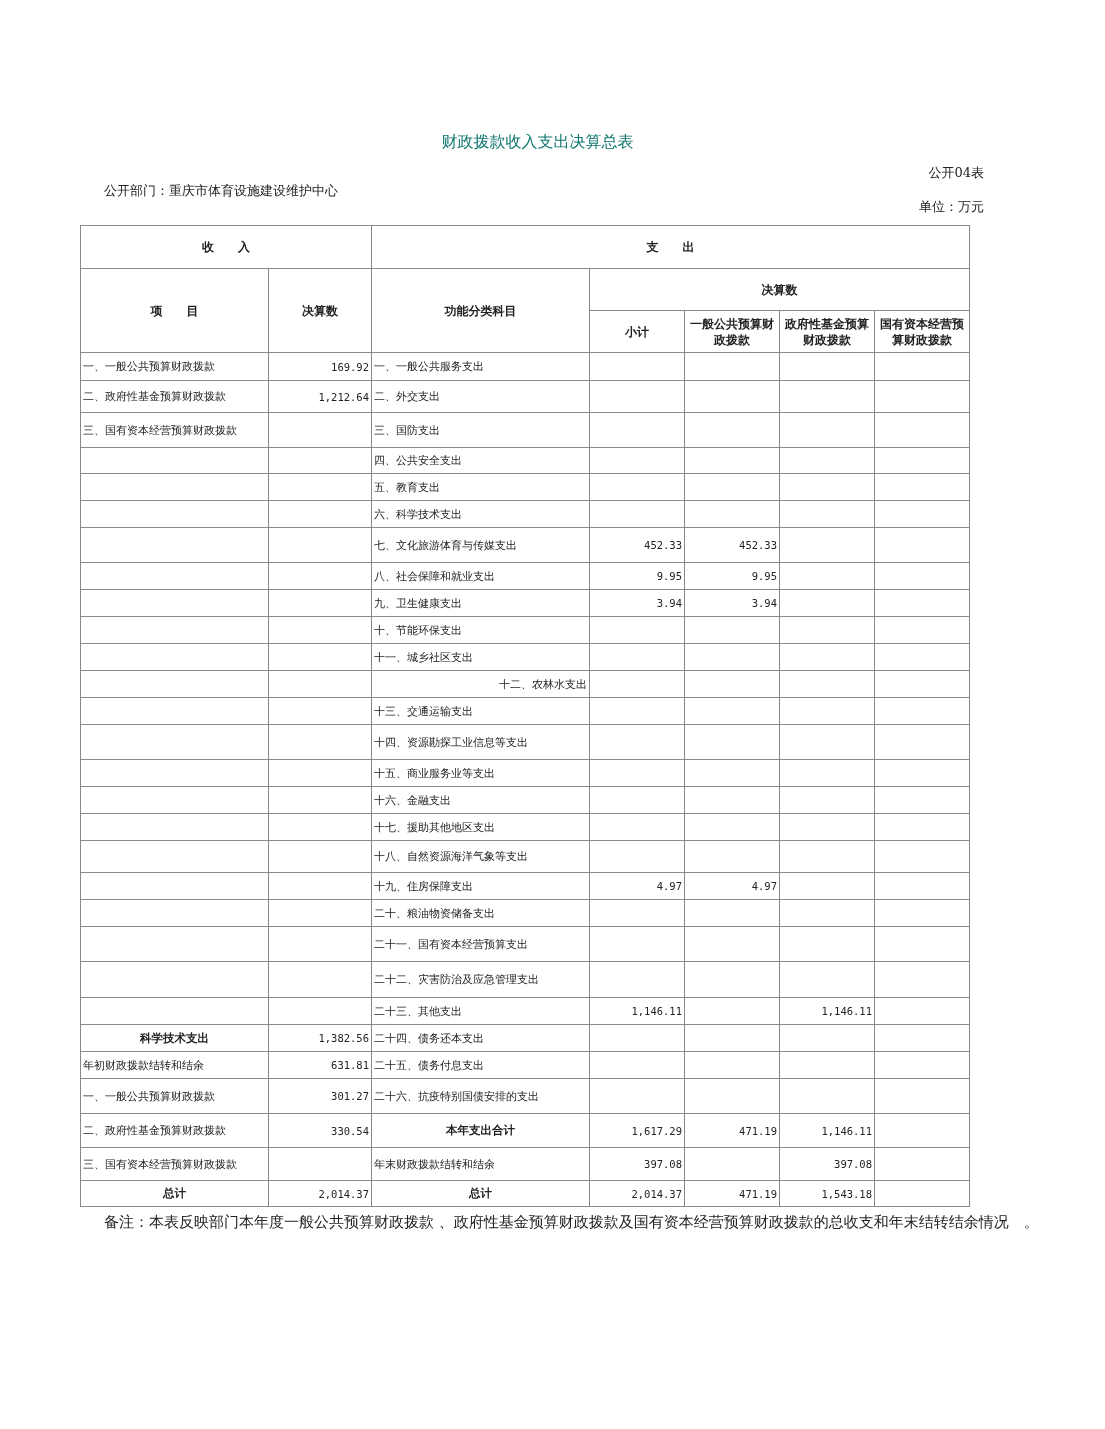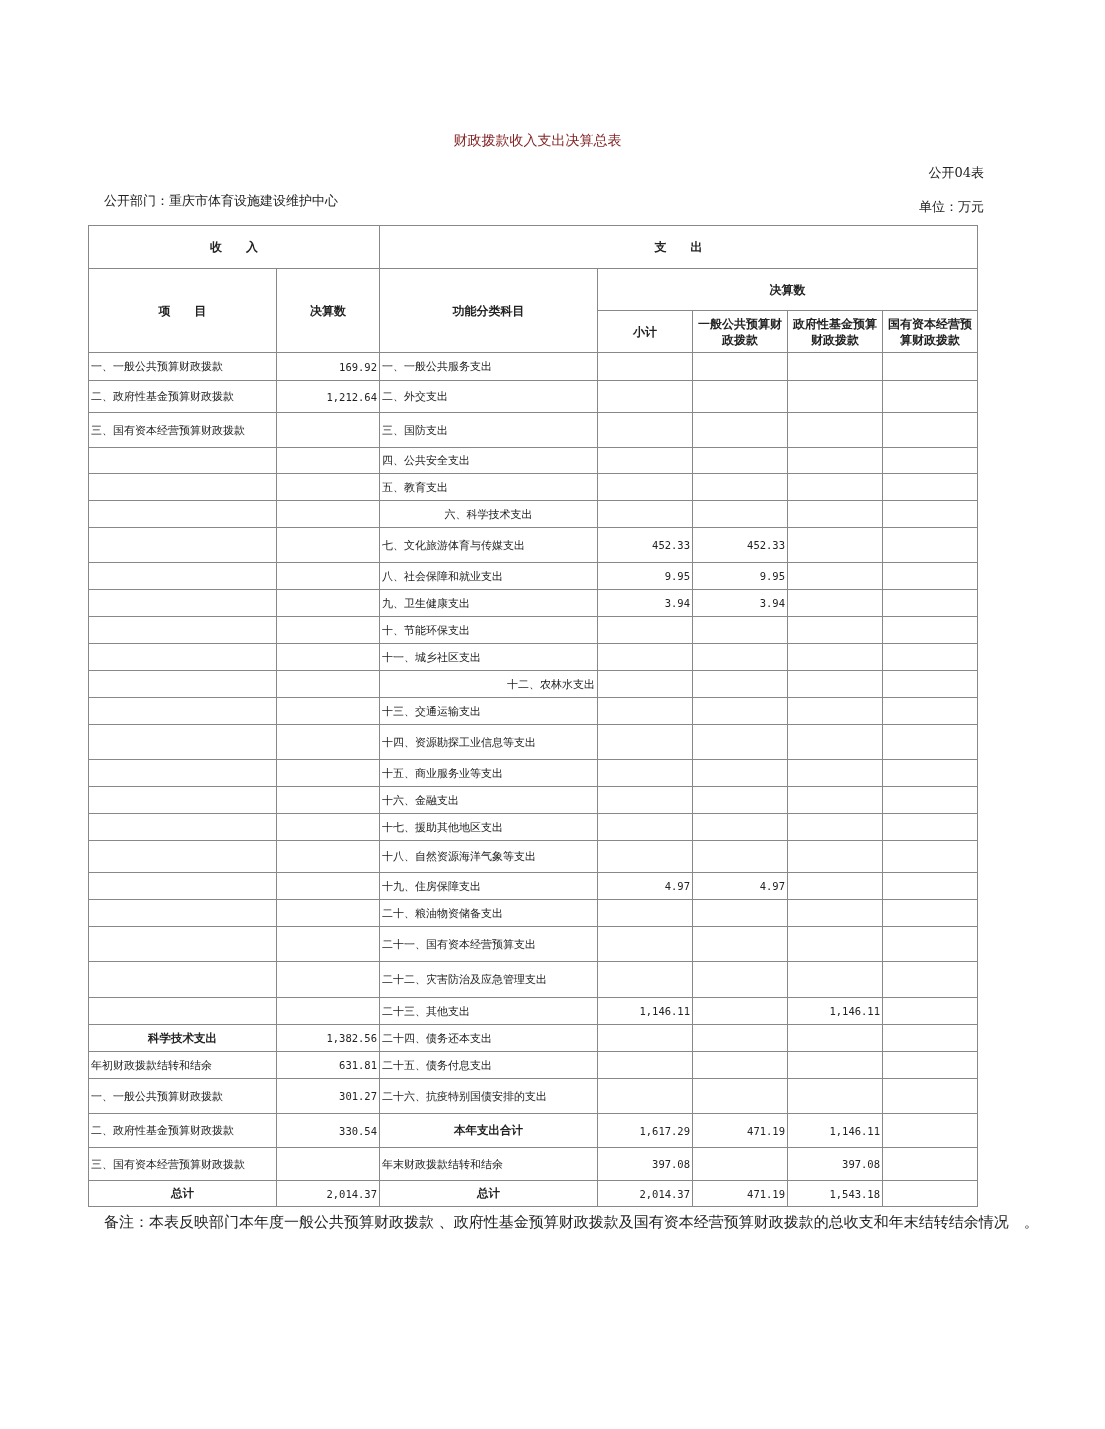--- a/index.html
+++ b/index.html
@@ -1,21 +1,21 @@
 <!DOCTYPE html>
 <html><head>
 <meta charset="utf-8">
 <style>
   html, body { margin: 0; padding: 0; background: #ffffff; }
   body { width: 1105px; height: 1429px; position: relative; font-family: "DejaVu Serif", "Liberation Serif", serif; color: #222; }
-  .title { position: absolute; top: 132px; left: 0; width: 1075px; text-align: center; font-family: "DejaVu Sans", sans-serif; font-size: 14px; color: #7f1d1d; }
+  .title { position: absolute; top: 132px; left: 0; width: 1075px; text-align: center; font-family: "DejaVu Sans", sans-serif; font-size: 16px; color: #0f766e; }
   .form-no { position: absolute; top: 164px; right: 121px; font-size: 13px; }
-  .dept { position: absolute; top: 192px; left: 104px; font-size: 13px; }
+  .dept { position: absolute; top: 182px; left: 104px; font-size: 13px; }
   .unit { position: absolute; top: 198px; right: 121px; font-size: 13px; }
-  table { position: absolute; top: 225px; left: 88px; border-collapse: collapse; table-layout: fixed; width: 889px; }
+  table { position: absolute; top: 225px; left: 80px; border-collapse: collapse; table-layout: fixed; width: 889px; }
   td { border: 1px solid #888; font-size: 11px; padding: 0 2px; overflow: hidden; white-space: nowrap; }
   td.h { text-align: center; font-family: "DejaVu Sans", sans-serif; font-size: 12px; font-weight: bold; white-space: normal; line-height: 16px; }
   td.num { text-align: right; font-family: "DejaVu Sans Mono", monospace; font-size: 10.5px; }
   td.bold { text-align: center; font-family: "DejaVu Sans", sans-serif; font-weight: bold; font-size: 11.5px; }
   .note { position: absolute; top: 1213px; left: 104px; font-size: 15px; }
 </style>
 </head>
 <body>
 
 <div class="title">财政拨款收入支出决算总表</div>
@@ -88,21 +88,21 @@
       </tr>
       <tr style="height: 27px;">
         <td></td>
         <td class="num"></td>
         <td>五、教育支出</td>
         <td class="num"></td>
         <td class="num"></td>
         <td class="num"></td>
         <td class="num"></td>
       </tr>
-      <tr style="height: 27px; text-align: center;">
+      <tr style="height: 27px;">
         <td></td>
         <td class="num"></td>
         <td>六、科学技术支出</td>
         <td class="num"></td>
         <td class="num"></td>
         <td class="num"></td>
         <td class="num"></td>
       </tr>
       <tr style="height: 35px;">
         <td></td>

